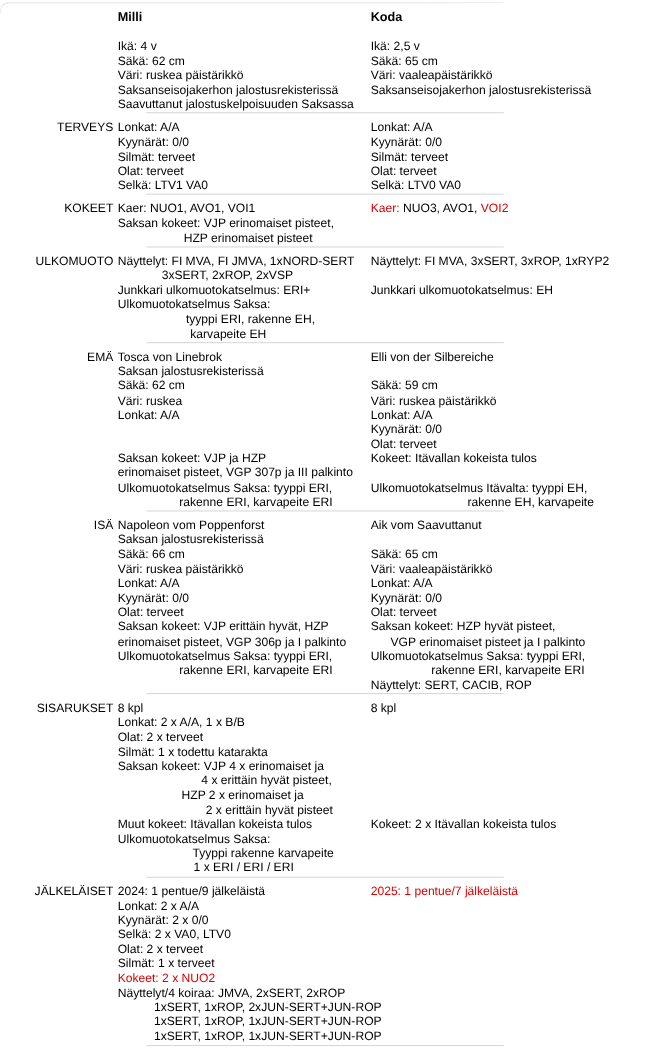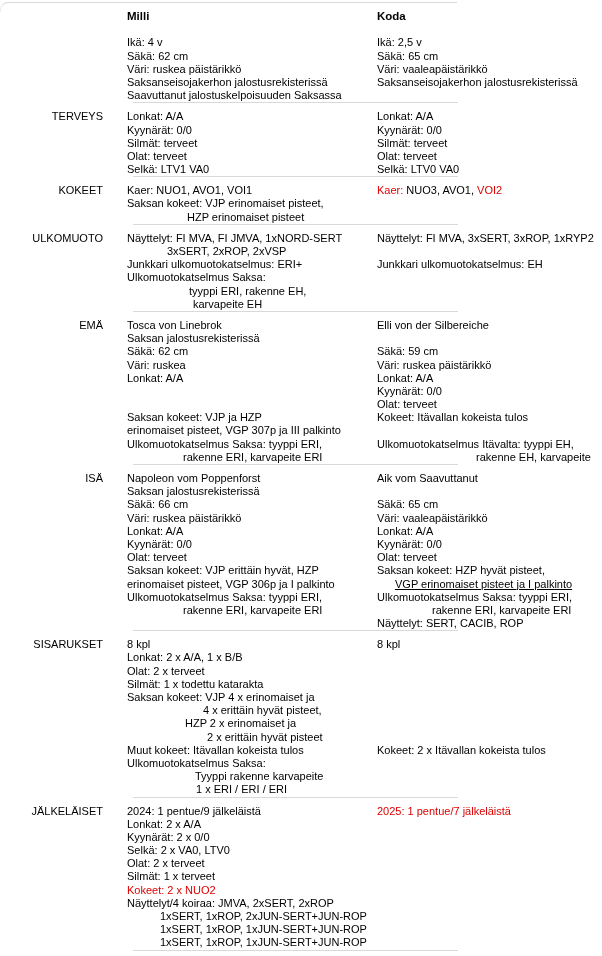--- a/index.html
+++ b/index.html
@@ -34,21 +34,20 @@
   .divider {
     height: 0;
     border-top: 1px solid #d9d9d9;
     margin-left: 133px;
     width: 325px;
   }
   .section {
     display: grid;
     grid-template-columns: 103px 230px auto;
     padding-top: 7px;
-    gap: 20px;
   }
   .label-cell {
     text-align: right;
     line-height: 13.2px;
     white-space: nowrap;
   }
   .col {
     padding-left: 4px;
   }
   .line {
@@ -155,21 +154,21 @@
           <div class="line"><span>Elli von der Silbereiche</span></div>
           <div class="line"><span>&nbsp;</span></div>
           <div class="line"><span>Säkä: 59 cm</span></div>
           <div class="line"><span>Väri: ruskea päistärikkö</span></div>
           <div class="line"><span>Lonkat: A/A</span></div>
           <div class="line"><span>Kyynärät: 0/0</span></div>
           <div class="line"><span>Olat: terveet</span></div>
           <div class="line"><span>Kokeet: Itävallan kokeista tulos</span></div>
           <div class="line"><span>&nbsp;</span></div>
           <div class="line"><span>Ulkomuotokatselmus Itävalta: tyyppi EH,</span></div>
-          <div class="line" style="padding-left: 88px; text-align: center;"><span>rakenne EH, karvapeite</span></div>
+          <div class="line" style="padding-left: 88px;"><span>rakenne EH, karvapeite</span></div>
         </div>
       </div>
       <div class="divider" style="border-top-color: rgb(217, 217, 217);"></div>
       <div class="section">
         <div class="label-cell">ISÄ</div>
         <div class="col milli">
           <div class="line"><span>Napoleon vom Poppenforst</span></div>
           <div class="line"><span>Saksan jalostusrekisterissä</span></div>
           <div class="line"><span>Säkä: 66 cm</span></div>
           <div class="line"><span>Väri: ruskea päistärikkö</span></div>
@@ -183,21 +182,21 @@
         </div>
         <div class="col koda">
           <div class="line"><span>Aik vom Saavuttanut</span></div>
           <div class="line"><span>&nbsp;</span></div>
           <div class="line"><span>Säkä: 65 cm</span></div>
           <div class="line"><span>Väri: vaaleapäistärikkö</span></div>
           <div class="line"><span>Lonkat: A/A</span></div>
           <div class="line"><span>Kyynärät: 0/0</span></div>
           <div class="line"><span>Olat: terveet</span></div>
           <div class="line"><span>Saksan kokeet: HZP hyvät pisteet,</span></div>
-          <div class="line" style="padding-left: 18px; text-decoration: underline;"><span>VGP erinomaiset pisteet ja I palkinto</span></div>
+          <div class="line" style="padding-left: 18px;"><span>VGP erinomaiset pisteet ja I palkinto</span></div>
           <div class="line"><span>Ulkomuotokatselmus Saksa: tyyppi ERI,</span></div>
           <div class="line" style="padding-left: 55px;"><span>rakenne ERI, karvapeite ERI</span></div>
           <div class="line"><span>Näyttelyt: SERT, CACIB, ROP</span></div>
         </div>
       </div>
       <div class="divider" style="border-top-color: rgb(217, 217, 217);"></div>
       <div class="section">
         <div class="label-cell">SISARUKSET</div>
         <div class="col milli">
           <div class="line"><span>8 kpl</span></div>

